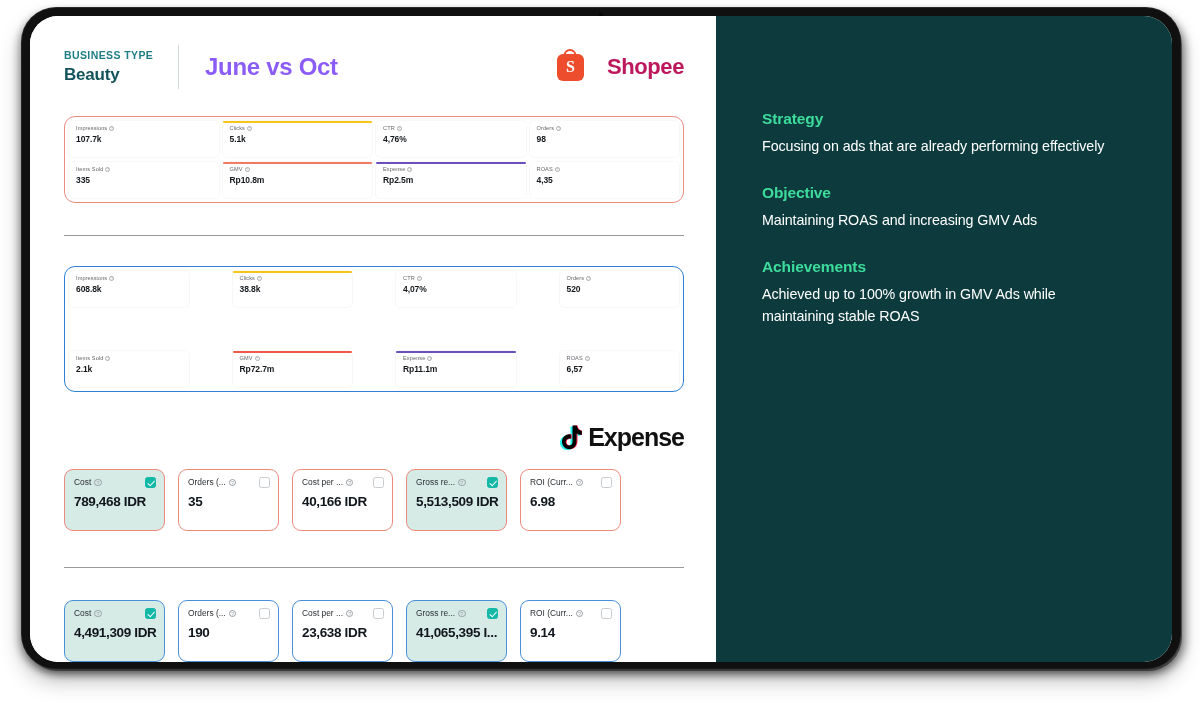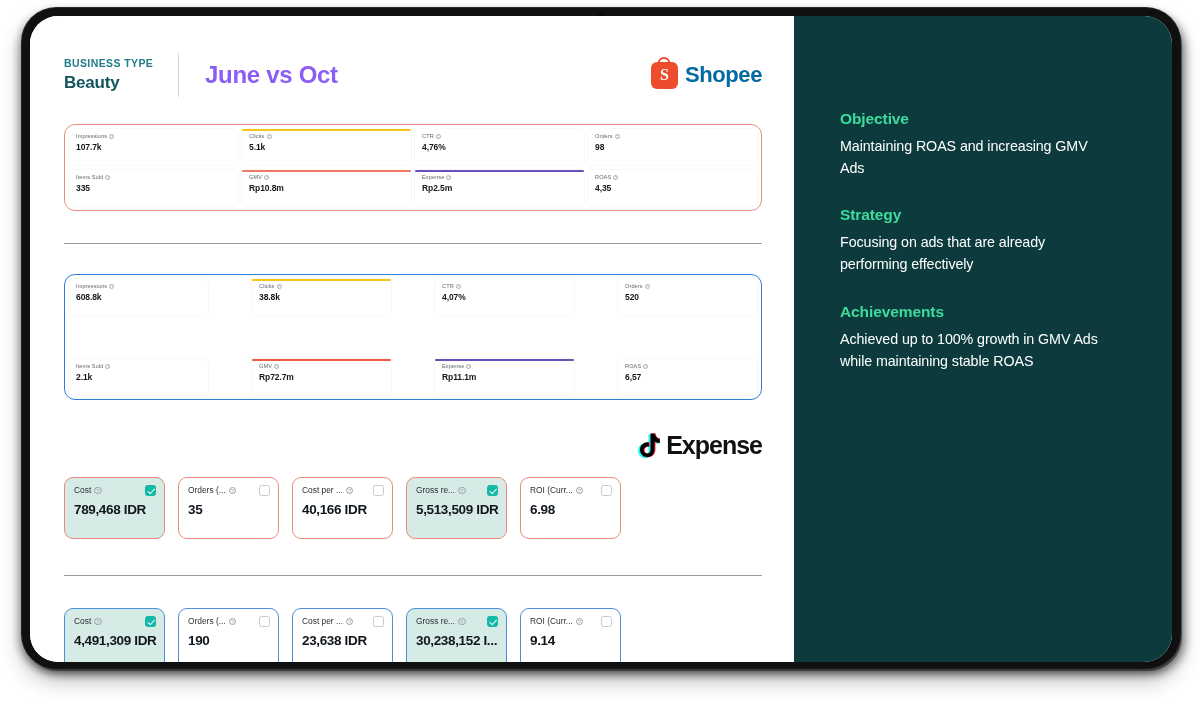--- a/index.html
+++ b/index.html
@@ -49,24 +49,24 @@
     left: 30px; top: 16px;
     width: 1142px; height: 646px;
     border-radius: 28px;
     overflow: hidden;
     background: #ffffff;
     display: flex;
   }
 
   
   .left {
-    width: 764px;
+    width: 686px;
     height: 100%;
     background: #ffffff;
-    padding: 28px 32px 0 34px;
+    padding: 20px 32px 0 34px;
     position: relative;
   }
 
   .header {
     display: flex;
     align-items: center;
     height: 62px;
   }
   .biz {
     width: 104px;
@@ -118,24 +118,25 @@
     border: 2px solid #ee4d2d;
     border-bottom: none;
     border-radius: 7px 7px 0 0;
   }
   .shopee-mark span {
     color: #fff; font-size: 16px; font-weight: 700;
     font-family: "Liberation Serif", serif;
     line-height: 1;
   }
   .shopee-word {
-    color: #0369a1;
+    color: #be185d;
     font-size: 22px;
     font-weight: 700;
     letter-spacing: -.4px;
+    margin-left: 16px;
   }
 
   
   .metric-panel {
     border: 1.4px solid #eb8c80;
     border-radius: 11px;
     padding: 4px;
     background: #fff;
     display: grid;
     grid-template-columns: 1fr 1fr 1fr 1fr;
@@ -541,41 +542,41 @@
               <span class="kpi-box"></span>
             </div>
             <div class="kpi-val">23,638 IDR</div>
           </div>
           <div class="kpi sel" style="border-color: rgb(74, 144, 217);">
             <div class="kpi-head">
               <span class="kpi-title">Gross re...</span>
               <span class="kpi-q">?</span>
               <span class="kpi-box checked"></span>
             </div>
-            <div class="kpi-val">30,238,152 I...</div>
+            <div class="kpi-val">41,065,395 I...</div>
           </div>
           <div class="kpi" style="border-color: rgb(74, 144, 217);">
             <div class="kpi-head">
               <span class="kpi-title">ROI (Curr...</span>
               <span class="kpi-q">?</span>
               <span class="kpi-box"></span>
             </div>
             <div class="kpi-val">9.14</div>
           </div>
         </div>
     </div>
 
     <div class="right" id="summary" style="background: rgb(13, 59, 61);">
+        <div class="sec">
+          <div class="sec-title" style="color:#3ddc9c">Strategy</div>
+          <div class="sec-body">Focusing on ads that are already performing effectively</div>
+        </div>
         <div class="sec">
           <div class="sec-title" style="color:#3ddc9c">Objective</div>
           <div class="sec-body">Maintaining ROAS and increasing GMV Ads</div>
         </div>
         <div class="sec">
-          <div class="sec-title" style="color:#3ddc9c">Strategy</div>
-          <div class="sec-body">Focusing on ads that are already performing effectively</div>
-        </div>
-        <div class="sec">
           <div class="sec-title" style="color:#3ddc9c">Achievements</div>
           <div class="sec-body">Achieved up to 100% growth in GMV Ads while maintaining stable ROAS</div>
         </div>
       </div>
   </div>
 </div>
 
 </body></html>

